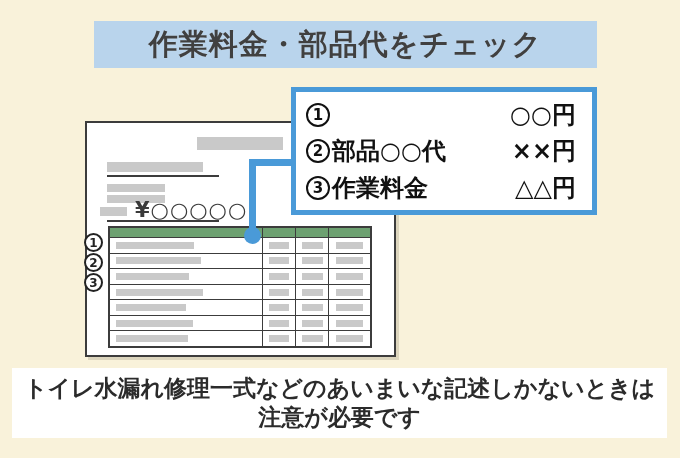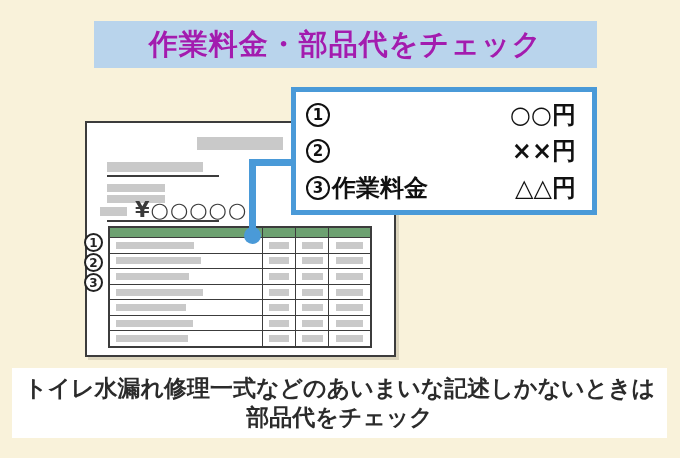--- a/index.html
+++ b/index.html
@@ -10,21 +10,21 @@
   .stage{
     position:relative;width:680px;height:458px;
     background:#f9f2da;overflow:hidden;
   }
   
   .banner{
     position:absolute;left:94px;top:21px;width:503px;height:47px;
     background:#b9d4ec;display:flex;align-items:center;justify-content:center;
   }
   .banner .title{
-    color:#a21caf;font-size:29px;font-weight:bold;letter-spacing:1px;
+    color:#404040;font-size:29px;font-weight:bold;letter-spacing:1px;
     text-shadow:0 0 1px rgba(255,255,255,.4);white-space:nowrap;
   }
   
   .paper{
     position:absolute;left:85px;top:121px;width:307px;height:232px;
     background:#ffffff;border:2px solid #3c3c3c;
     box-shadow:3px 3px 0 rgba(90,85,60,.18);z-index:1;
   }
   .ph{position:absolute;background:#c9c9c9;}
   .ph-title{left:110px;top:14px;width:86px;height:13px;}
@@ -242,30 +242,31 @@
   <div class="callout">
     <div class="co-row">
       <span class="co-label">
         <span class="co-num">1</span>
       </span>
       <span class="co-amount">○○円</span>
     </div>
     <div class="co-row">
       <span class="co-label">
         <span class="co-num">2</span>
+        <span>部品○○代</span>
       </span>
       <span class="co-amount">××円</span>
     </div>
     <div class="co-row">
       <span class="co-label">
         <span class="co-num">3</span>
         <span>作業料金</span>
       </span>
       <span class="co-amount">△△円</span>
     </div>
   </div>
 
   <div class="footer">
     <div>トイレ水漏れ修理一式などのあいまいな記述しかないときは</div>
-    <div>部品代をチェック</div>
+    <div>注意が必要です</div>
   </div>
 
 </div>
 
 </body></html>

